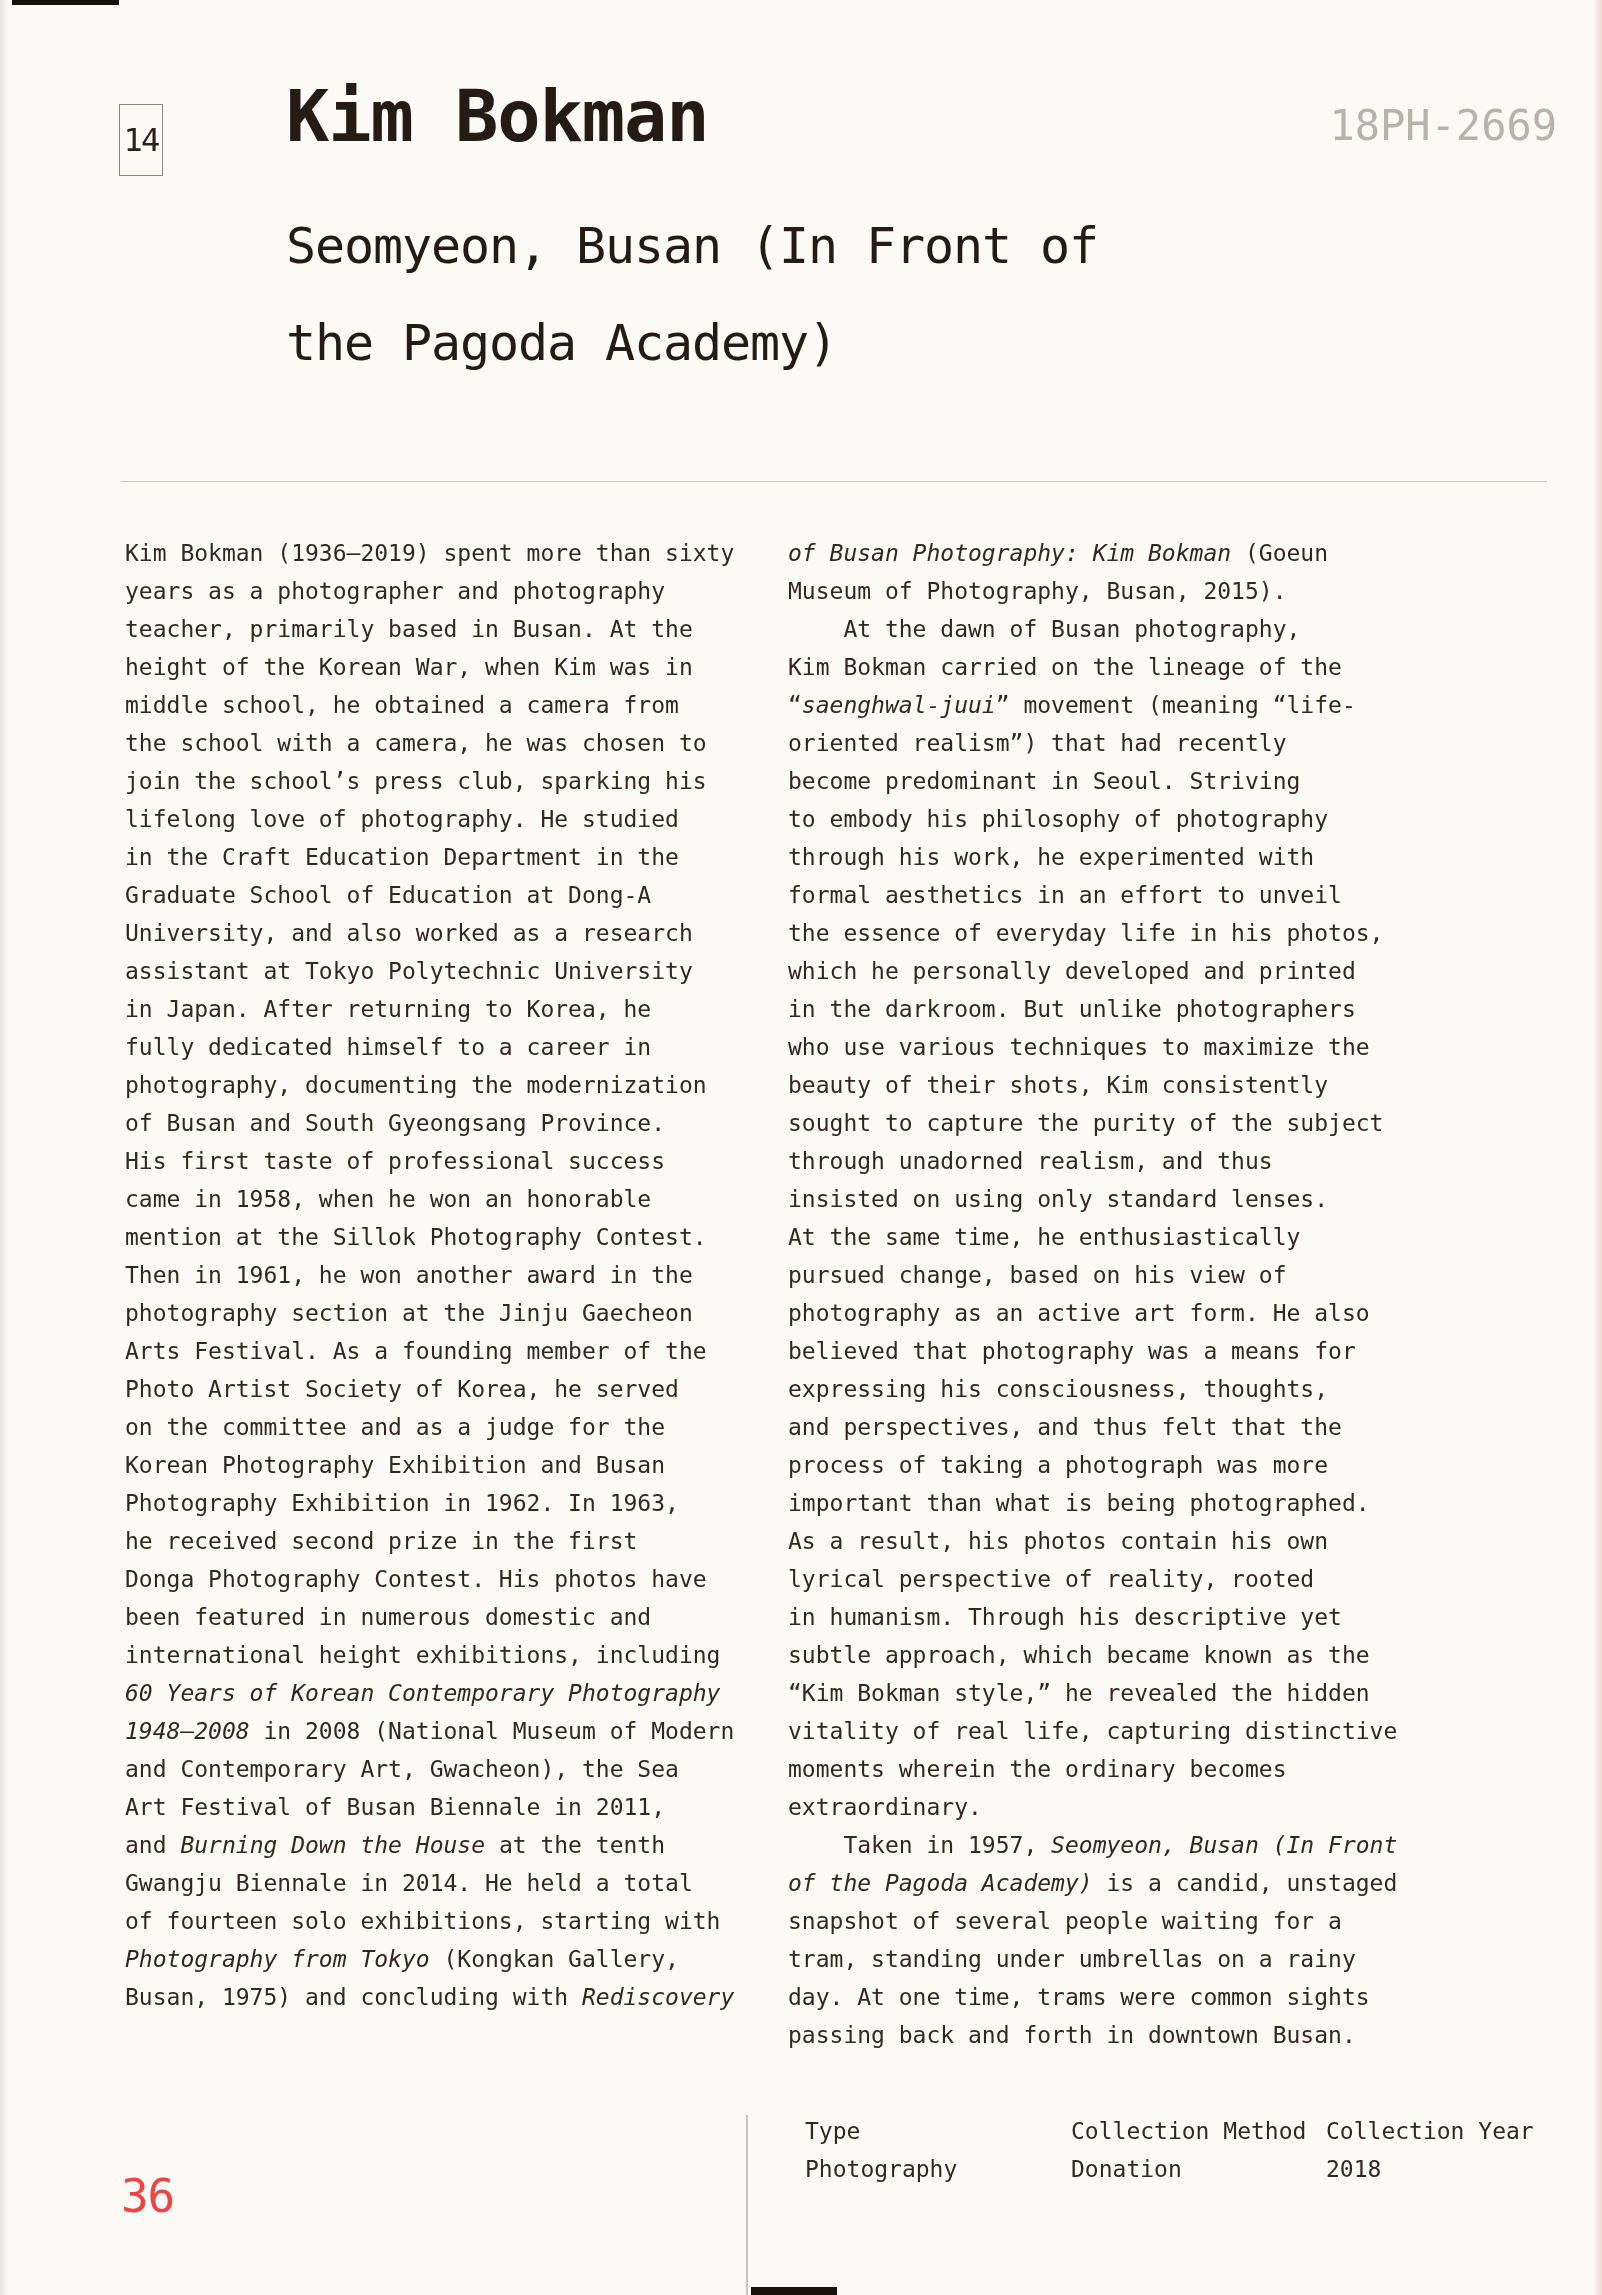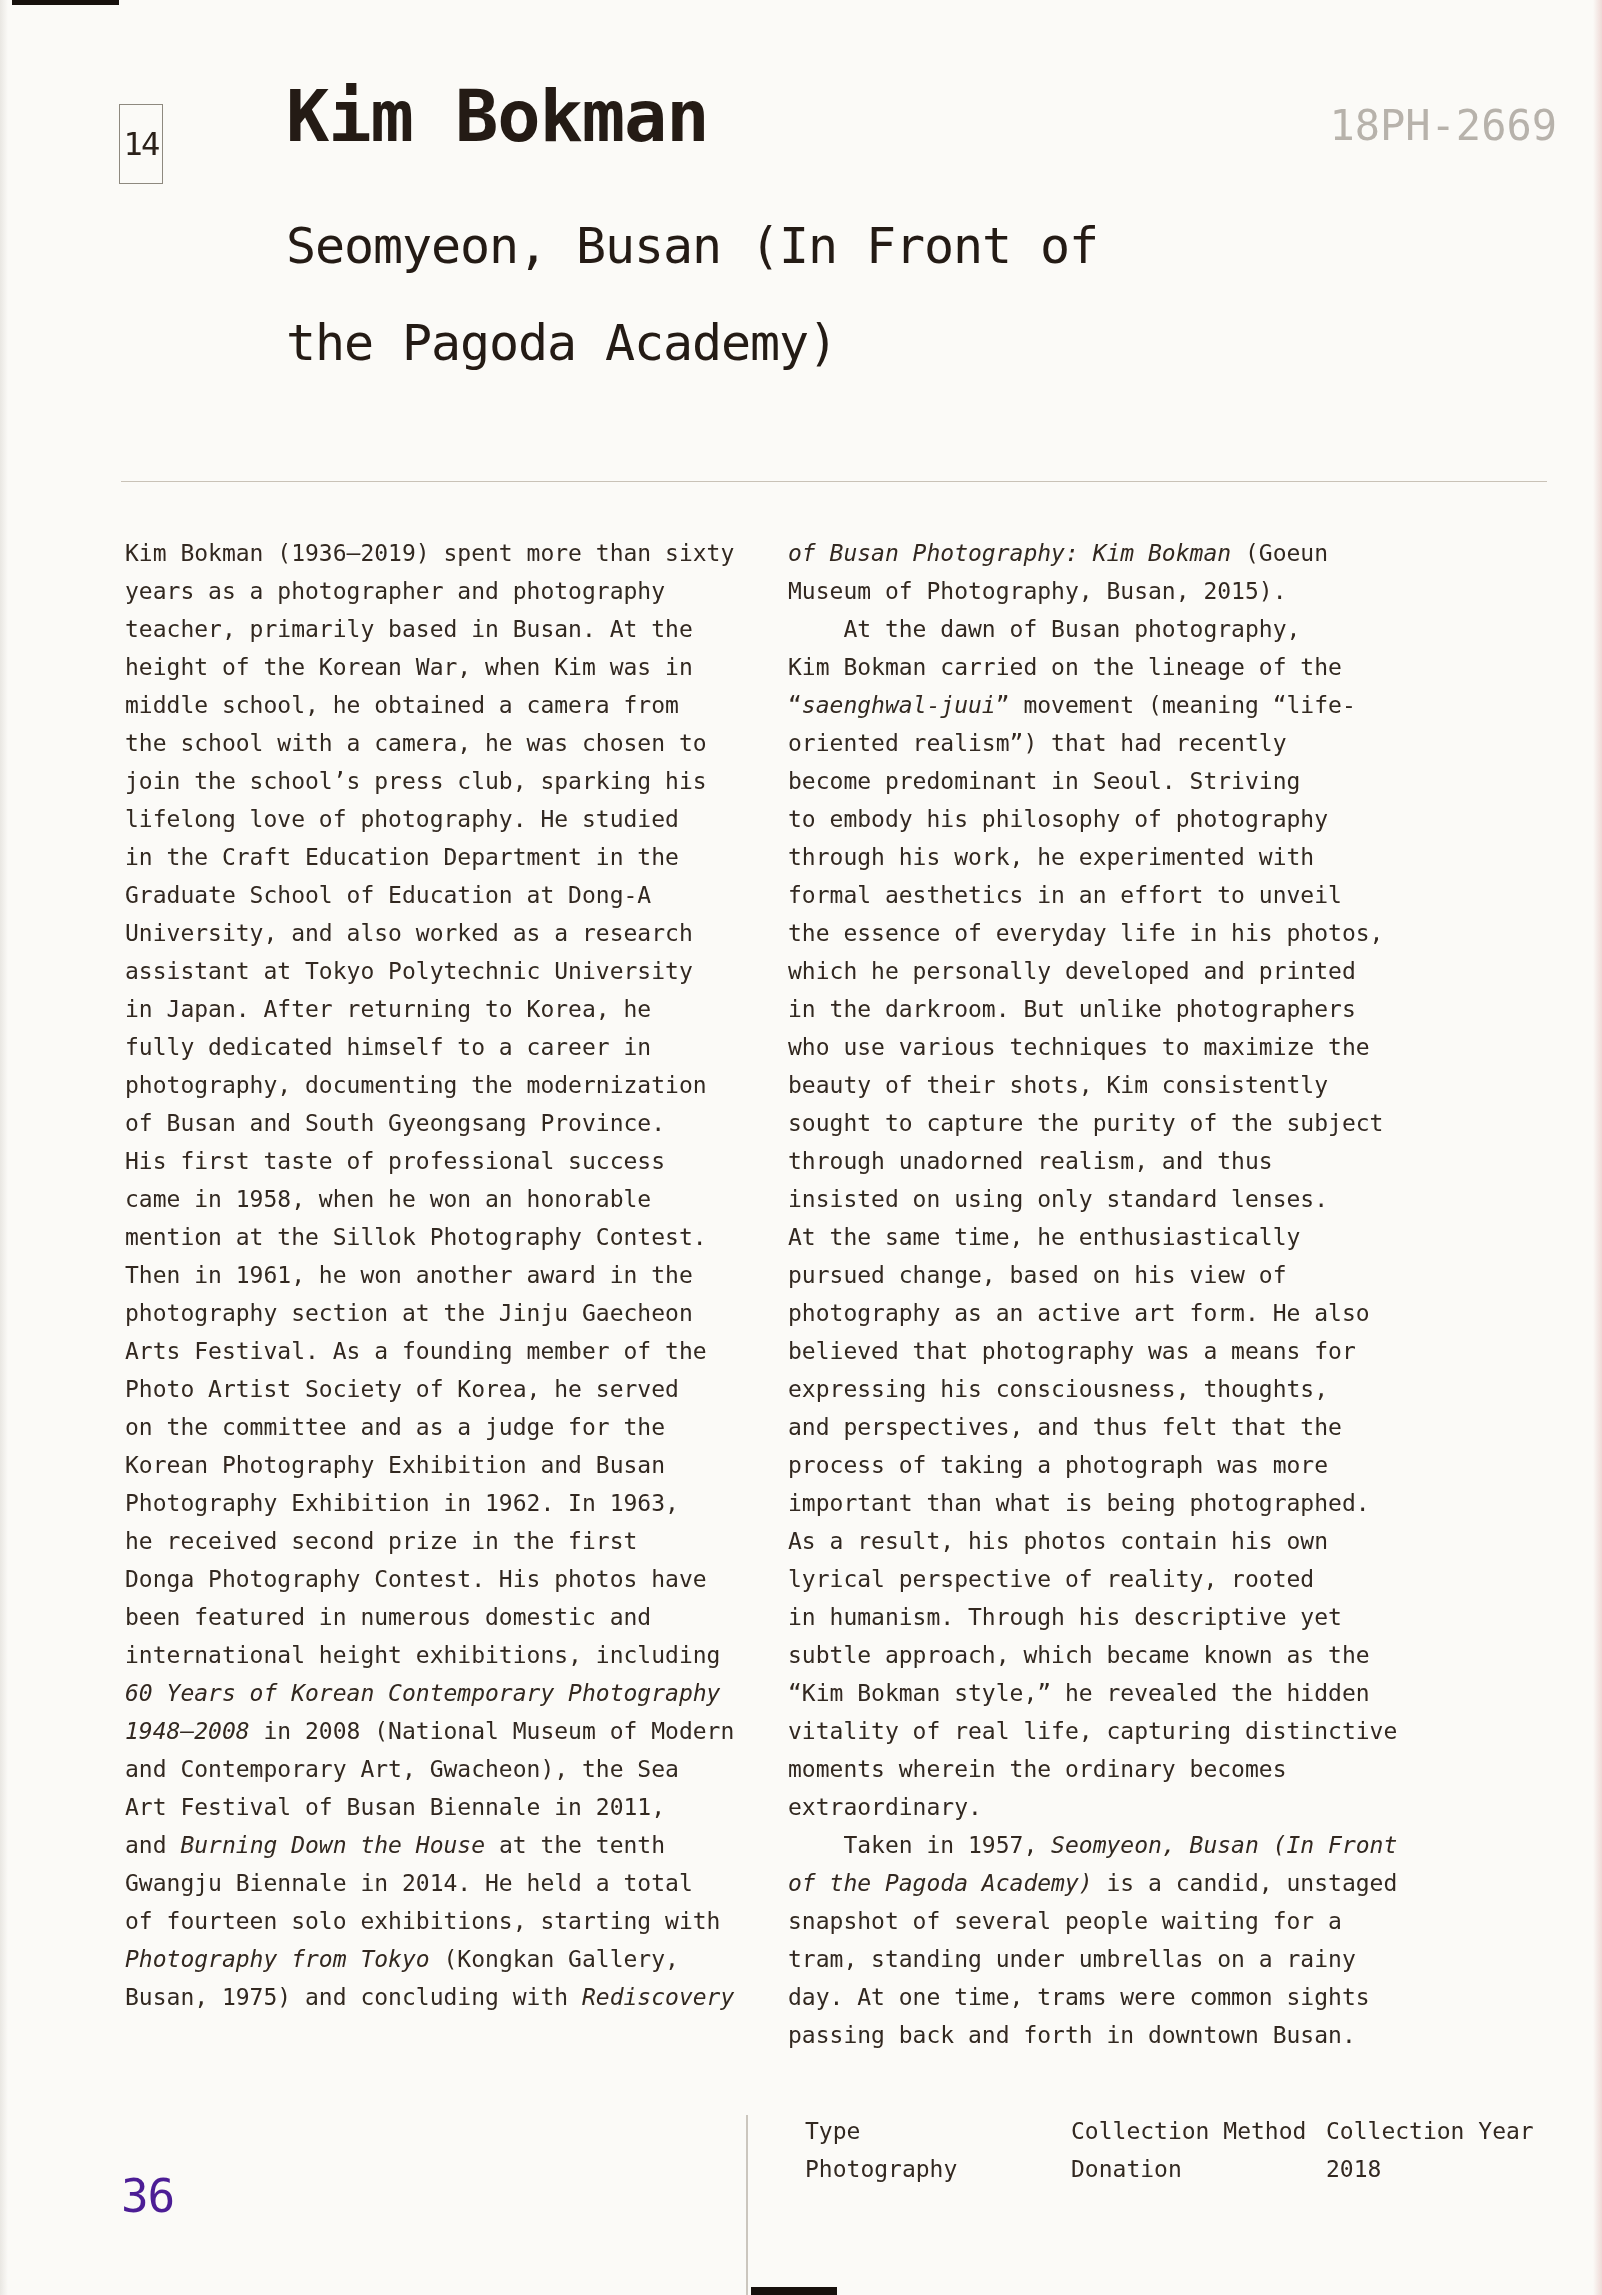--- a/index.html
+++ b/index.html
@@ -12,21 +12,21 @@
   }
   .edge-right{position:absolute;right:0;top:0;width:9px;height:100%;
     background:linear-gradient(to right,rgba(240,216,212,0),#eed9d6);}
   .edge-left{position:absolute;left:0;top:0;width:8px;height:100%;
     background:linear-gradient(to right,rgba(200,195,188,.35),rgba(200,195,188,0));}
   .artifact{position:absolute;background:#17110d;}
   .artifact.top{left:12.4px;top:0;width:107px;height:5px;}
   .artifact.bottom{left:751px;bottom:0;width:86px;height:8.5px;}
 
   .badge{
-    position:absolute;left:119px;top:104px;width:44px;height:80px;
+    position:absolute;left:119px;top:104px;width:44px;height:72px;
     border:1.7px solid #8e897f;box-sizing:border-box;
     display:flex;align-items:center;justify-content:center;
     font-size:32px;letter-spacing:-1.7px;color:#2b211a;
   }
   .artist{
     position:absolute;left:286px;top:80px;margin:0;
     font-size:72px;font-weight:600;letter-spacing:-1.1px;
     color:#241b15;white-space:pre;line-height:1;
   }
   .catalog{
@@ -60,21 +60,21 @@
     position:absolute;top:2112px;left:0;width:1602px;
     font-size:23px;line-height:38px;color:#322820;
   }
   .meta .mcol{position:absolute;top:0;white-space:pre;}
   .meta .mcol:nth-child(1){left:789px;}
   .meta .mcol:nth-child(2){left:1055px;}
   .meta .mcol:nth-child(3){left:1310px;}
   .meta .mlabel, .meta .mvalue{display:block;margin-left:16px;}
   .pagenum{
     position:absolute;left:121px;top:2173px;
-    font-size:46px;color:#4c1d95;line-height:1;letter-spacing:-1.1px;
+    font-size:46px;color:#ef4444;line-height:1;letter-spacing:-1.1px;
   }
 </style>
 </head>
 <body>
 
 <div class="edge-left"></div>
 <div class="edge-right"></div>
 <div class="artifact top"></div>
 <div class="artifact bottom"></div>
 

